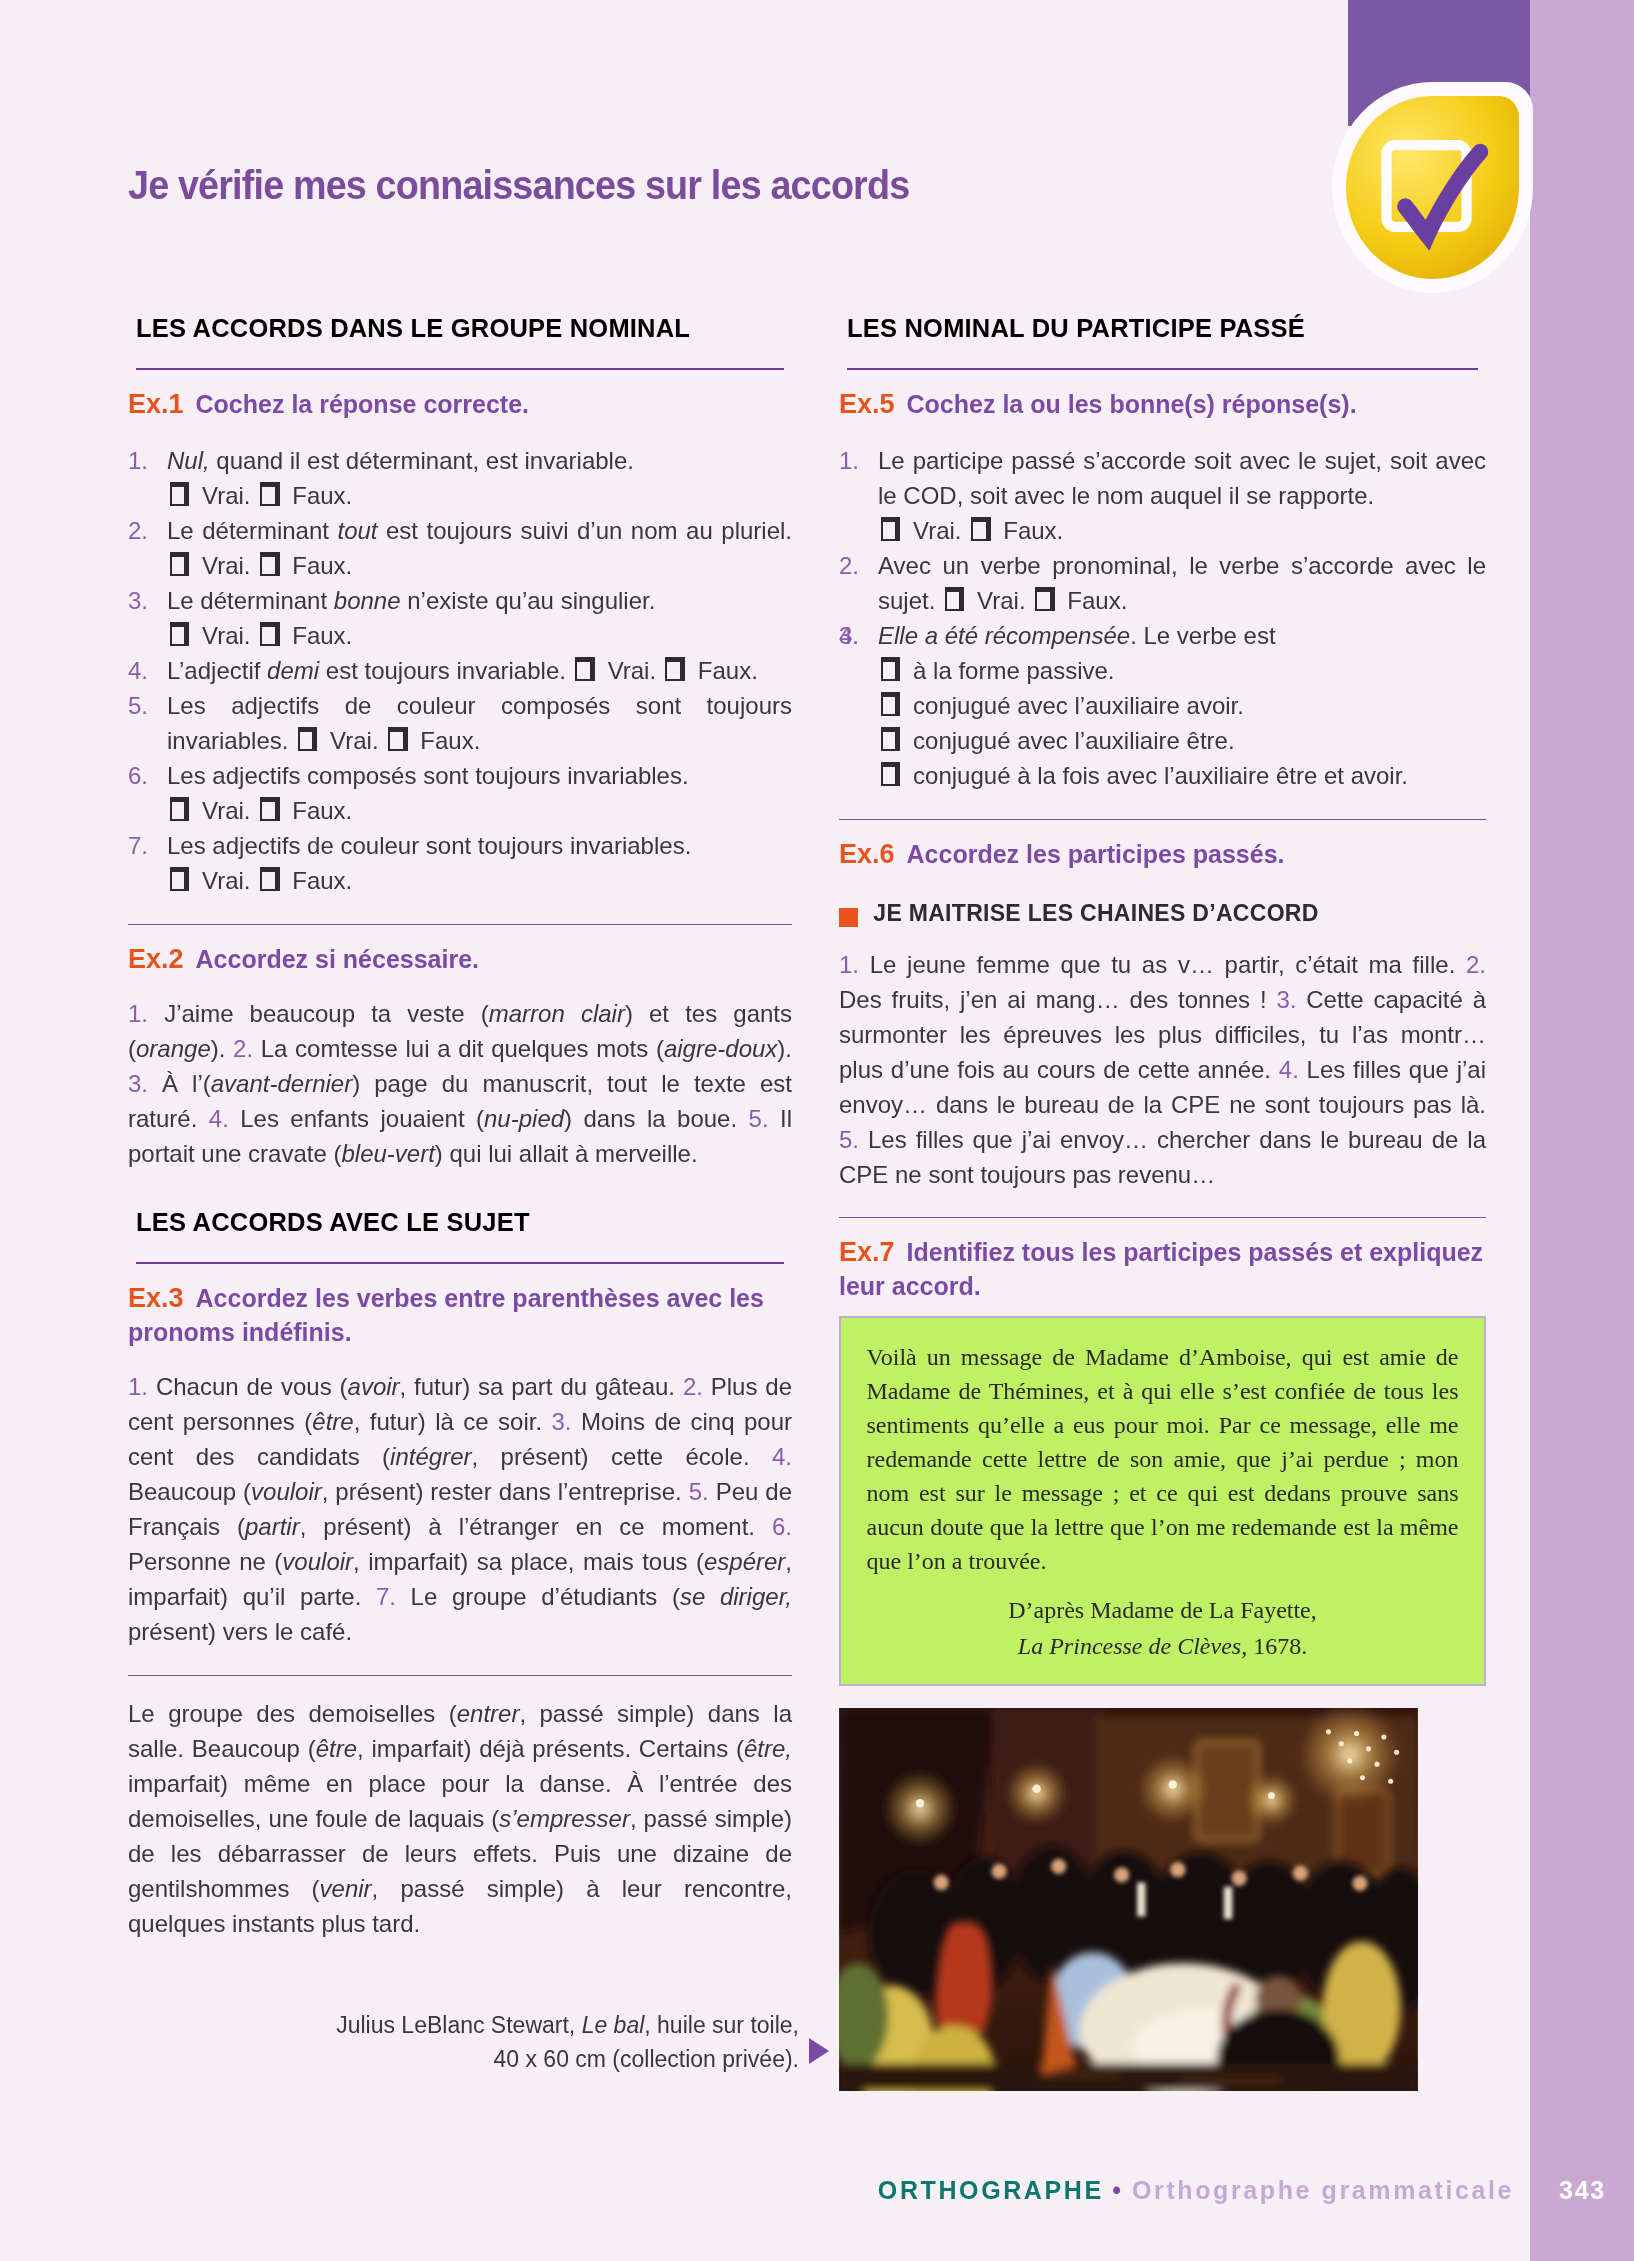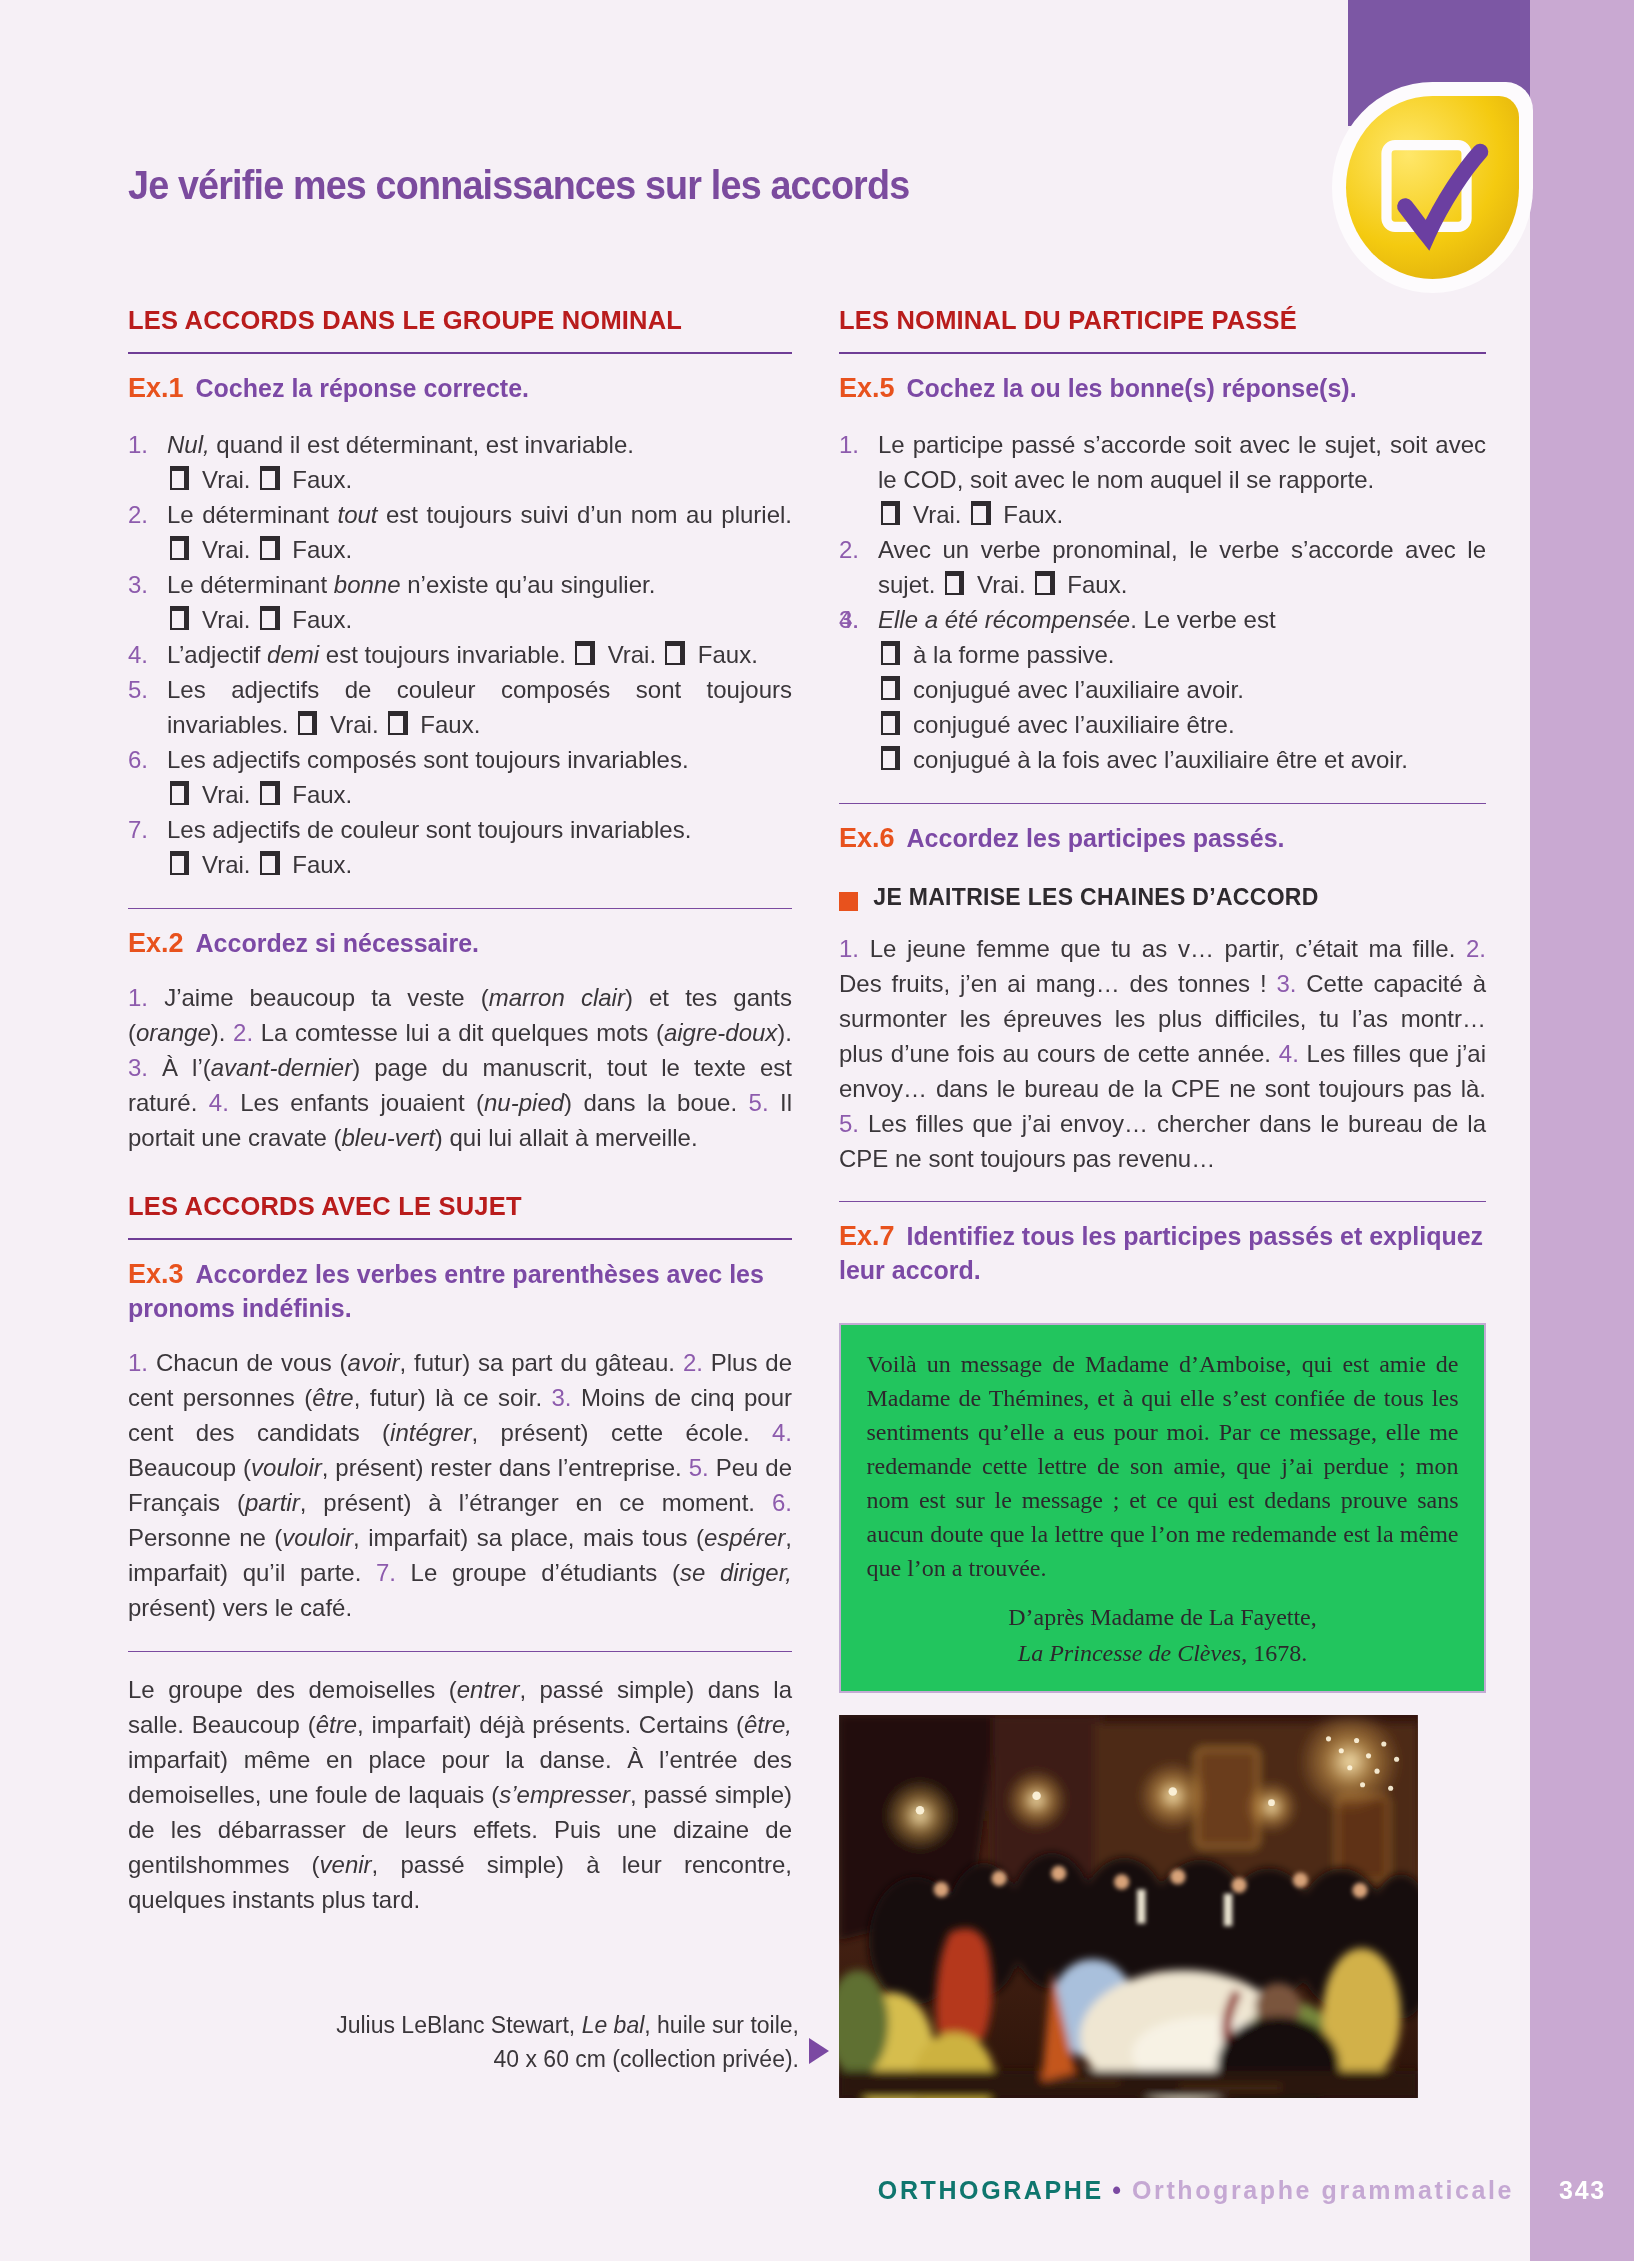--- a/index.html
+++ b/index.html
@@ -16,41 +16,41 @@
   .badge .blob{position:absolute;inset:0;background:#fdfbfd;border-radius:52% 14% 52% 52%;}
   .badge .yellow{position:absolute;inset:13.6px;border-radius:52% 12% 52% 52%;
     background:radial-gradient(circle at 36% 32%,#ffe76a 0%,#f4ca10 55%,#d9a70b 95%);}
   .badge svg{position:absolute;inset:0;}
   .title{position:absolute;left:128px;top:162px;margin:0;font-size:41px;font-weight:bold;
     color:#7b4b9e;letter-spacing:-0.9px;transform:scaleX(.92);transform-origin:left top;white-space:nowrap;}
   
   .col{position:absolute;top:306px;}
   .col.left{left:128px;width:664px;}
   .col.right{left:839px;width:647px;}
-  h2.sec{margin:0;font-size:25.5px;font-weight:bold;color:#b91c1c;letter-spacing:0.2px;
-    border-bottom:2.6px solid #6f3d96;padding-bottom:17px;}
+  h2.sec{margin:8px;font-size:25.5px;font-weight:bold;color:#000000;letter-spacing:0.2px;
+    border-bottom:2.6px solid #6f3d96;padding-bottom:25px;}
   h2.sec.later{margin-top:37px;}
   .exhead{margin-top:17px;font-weight:bold;font-size:25px;line-height:34px;color:#7c49a5;}
   .exlabel{color:#e8521d;font-size:27px;margin-right:12px;}
   .items{list-style:none;margin:22px 0 0;padding:0;}
   .items li{position:relative;padding-left:39px;font-size:24px;line-height:35px;text-align:justify;}
   .linum{position:absolute;left:0;top:0;color:#8d5bad;}
   p.body{font-size:24px;line-height:35px;text-align:justify;margin:20.4px 0 0;}
   .inum{color:#8d5bad;}
   .rule{border-top:1.7px solid #7b4aa0;margin-top:25.5px;height:0;}
   .subhead{margin-top:29px;display:flex;align-items:flex-end;gap:15.3px;
     font-weight:bold;font-size:23px;color:#2e2a2e;letter-spacing:0.3px;}
   .osq{width:19px;height:19px;background:#e8521d;flex:0 0 auto;}
   
   .cb{display:inline-block;width:12.8px;height:17px;border:2.6px solid #2e2a2e;
     border-top-width:5.1px;border-right-width:5.1px;margin:0 6px 0 2.6px;vertical-align:-1.7px;}
   
-  .quote{margin-top:36px;border:2.6px solid #c3abd4;padding:22px 25.5px 20.4px;
+  .quote{margin-top:13px;border:2.6px solid #c3abd4;padding:22px 25.5px 20.4px;
     font-family:"Liberation Serif","DejaVu Serif",serif;font-size:24px;line-height:34px;
-    color:#2c282c;text-align:justify;background:#22c55e;}
+    color:#2c282c;text-align:justify;background:#bef264;}
   .quote .attr{text-align:center;margin-top:13.6px;line-height:36px;}
   
   .painting{display:block;margin-top:22px;width:579px;height:383px;}
   
   .caption{position:absolute;left:128px;top:2008px;width:671px;text-align:right;
     font-size:23px;line-height:34px;color:#3a363a;}
   .tri{position:absolute;left:809px;top:2038px;width:0;height:0;
     border-left:20.4px solid #7b49a2;border-top:13.6px solid transparent;border-bottom:13.6px solid transparent;}
   
   .footer{position:absolute;left:128px;top:2176px;width:1386px;text-align:right;

